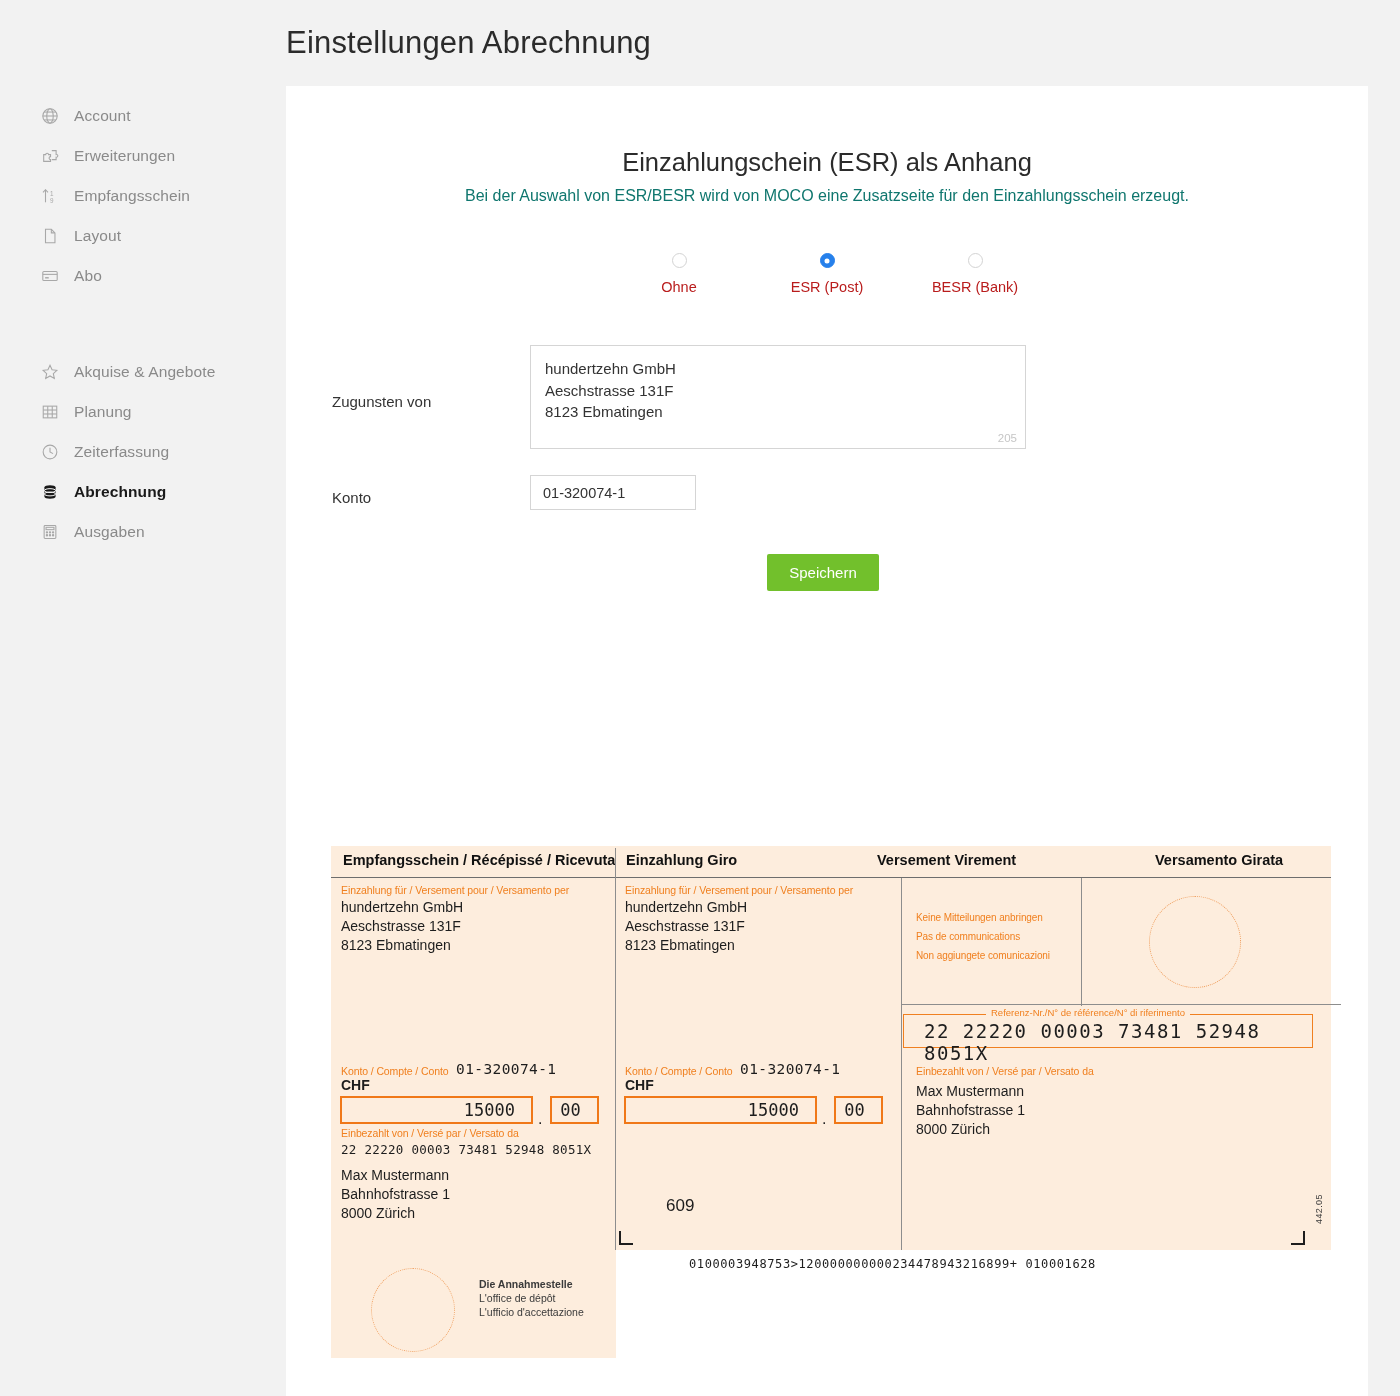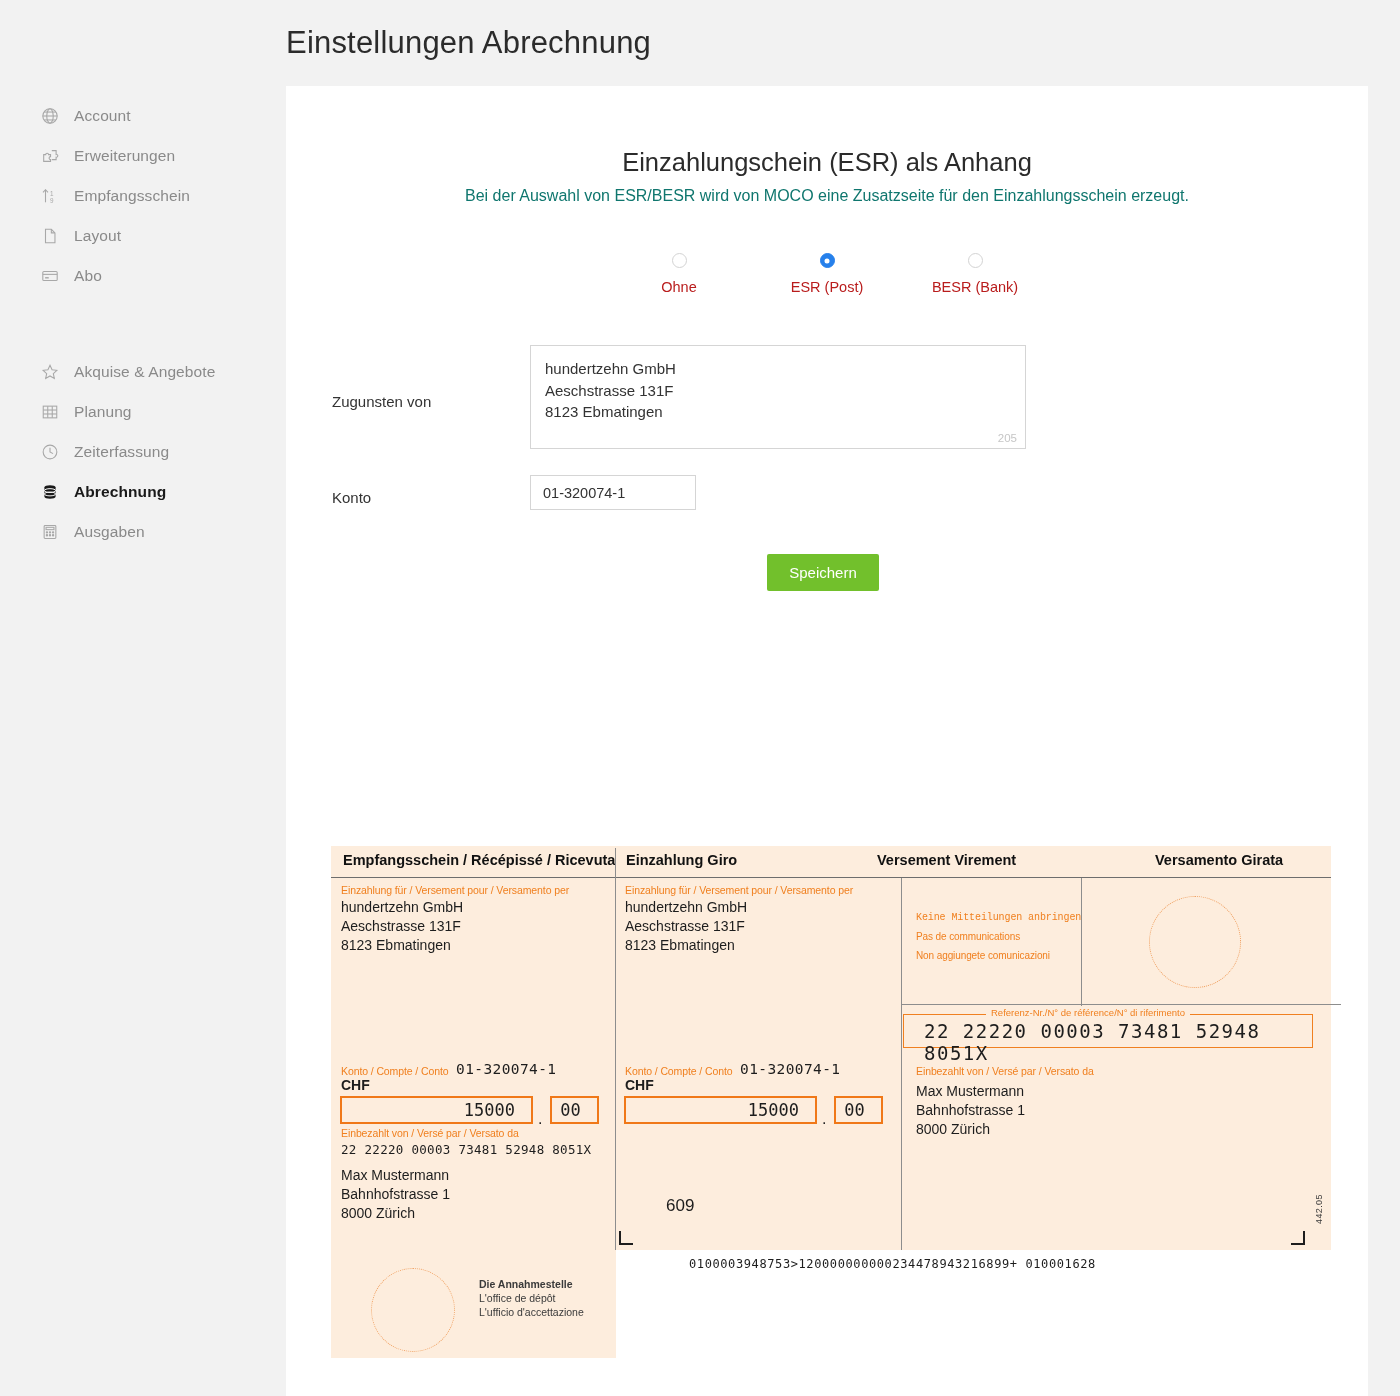--- a/index.html
+++ b/index.html
@@ -424,21 +424,21 @@
 
   <div class="orange-label" style="position:absolute;left:294px;top:219px;">Konto / Compte / Conto</div>
   <div class="mono" style="position:absolute;left:409px;top:215px;">01-320074-1</div>
   <div style="position:absolute;left:294px;top:231px;font-size:14px;font-weight:bold;">CHF</div>
   <div class="amt-box" style="position:absolute;left:293px;top:250px;width:193px;">15000</div>
   <div style="position:absolute;left:491px;top:264px;font-size:16px;">.</div>
   <div class="amt-box small" style="position:absolute;left:503px;top:250px;width:49px;">00</div>
 
   <div style="position:absolute;left:335px;top:350px;font-size:17px;color:#1d1d1d;">609</div>
 
-  <div class="orange-label" style="position:absolute;left:585px;top:66px;font-size:10px;font-family:Liberation Mono, monospace;">Keine Mitteilungen anbringen</div>
+  <div class="orange-label" style="position:absolute;left:585px;top:66px;font-size:10px;">Keine Mitteilungen anbringen</div>
   <div class="orange-label" style="position:absolute;left:585px;top:85px;font-size:10px;">Pas de communications</div>
   <div class="orange-label" style="position:absolute;left:585px;top:104px;font-size:10px;">Non aggiungete comunicazioni</div>
 
   <div class="dotted-circle" style="left:818px;top:50px;width:92px;height:92px;"></div>
 
   <div class="ref-frame" style="left:572px;top:168px;width:410px;height:34px;"></div>
   <div class="ref-legend" style="left:655px;top:161px;">Referenz-Nr./N° de référence/N° di riferimento</div>
   <div class="ref-num" style="position:absolute;left:593px;top:174px;">22 22220 00003 73481 52948 8051X</div>
 
   <div class="orange-label" style="position:absolute;left:585px;top:219px;">Einbezahlt von / Versé par / Versato da</div>

